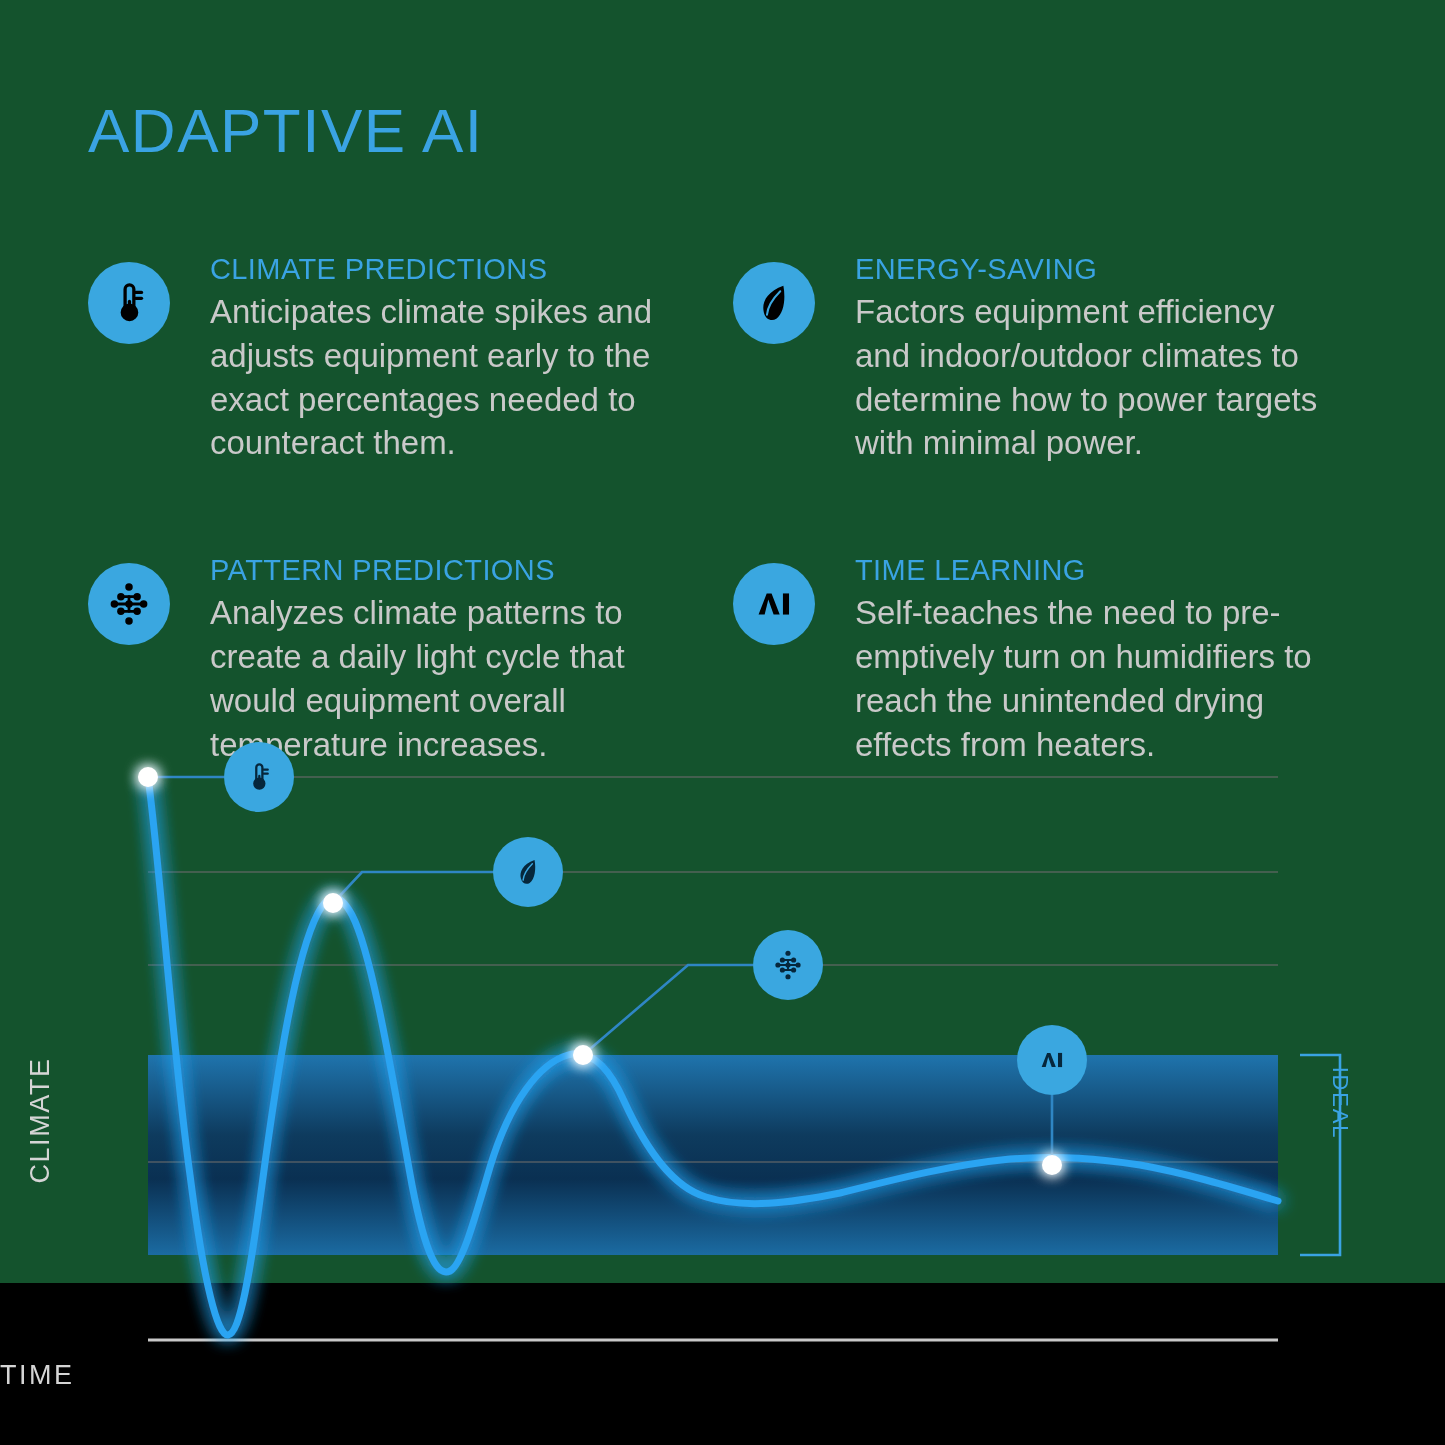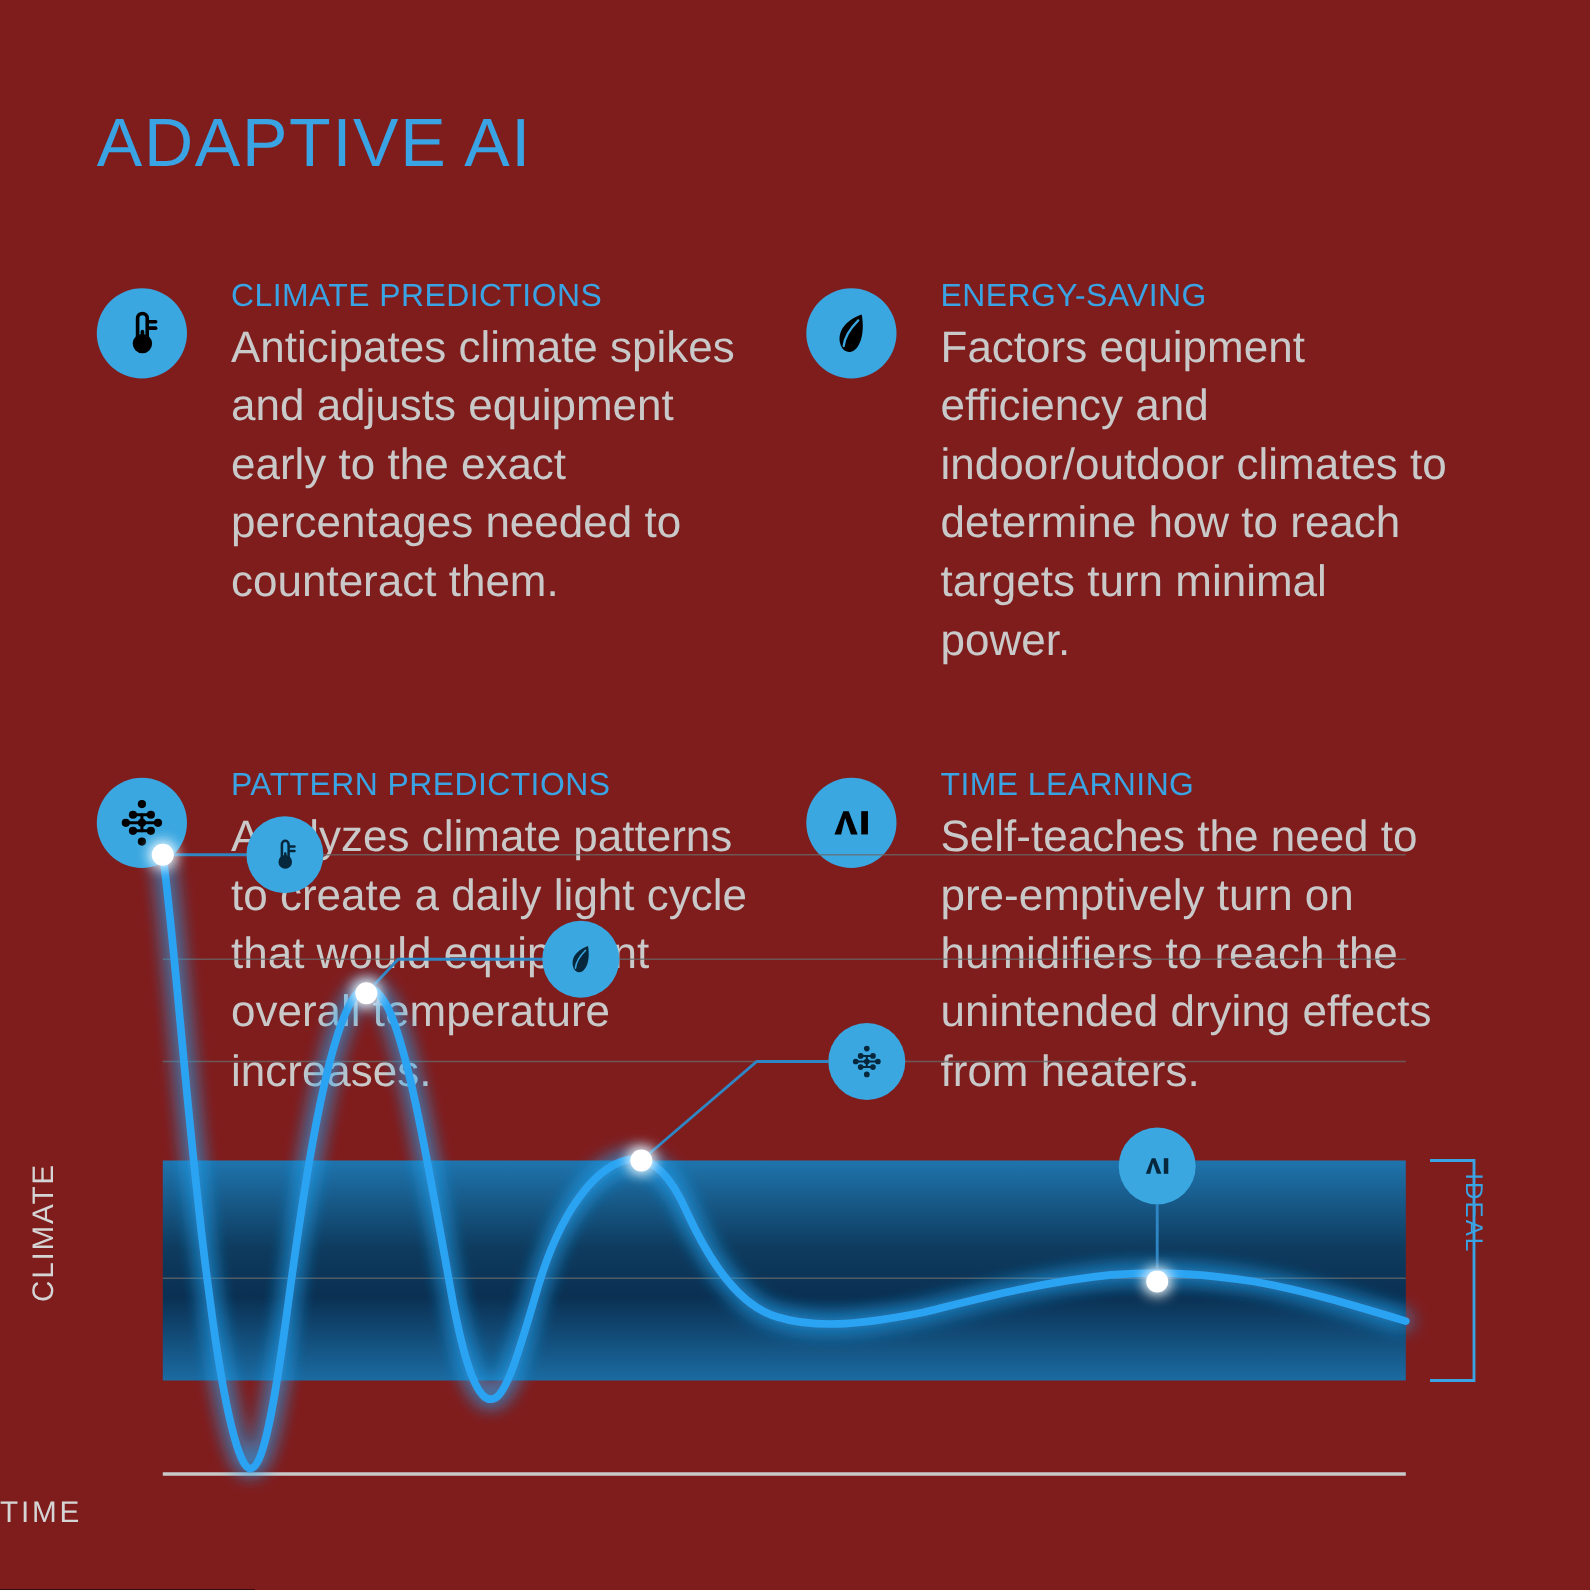--- a/index.html
+++ b/index.html
@@ -10,22 +10,22 @@
   body {
     width: 1445px;
     height: 1445px;
     overflow: hidden;
     font-family: "Liberation Sans", sans-serif;
     -webkit-font-smoothing: antialiased;
   }
   .page {
     position: relative;
     width: 1445px;
-    height: 1445px;
-    background: #7f1d1d;
+    height: 1283px;
+    background: #14532d;
   }
 
   
   .title {
     position: absolute;
     left: 88px;
     top: 100px;
     font-size: 62px;
     letter-spacing: 1.5px;
     color: #3aa3e3;
@@ -69,21 +69,21 @@
     color: #3aa3e3;
     font-size: 29px;
     letter-spacing: 0.4px;
     line-height: 1.34;
     margin: 0 0 1px 0;
     font-weight: 400;
     white-space: nowrap;
   }
   .feature-desc {
     color: #c9c9c9;
-    font-size: 40px;
+    font-size: 33px;
     line-height: 1.33;
     font-weight: 300;
     margin: 0;
     max-width: 500px;
   }
   .feature.wide .feature-desc { max-width: 470px; }
 
   
   .chart {
     position: absolute;
@@ -155,21 +155,21 @@
 
     <div class="feature wide">
       <div class="feature-icon">
         <svg width="50" height="50" viewBox="0 0 64 64" aria-hidden="true">
           <path d="M44 10 C22 18 16 32 19 44 C21 53 29 56 35 52 C45 45 47 26 44 10 Z" fill="#000"></path>
           <path d="M40 17 C30 27 24 36 23 47" stroke="#3aa7e0" stroke-width="2.6" fill="none" stroke-linecap="round"></path>
         </svg>
       </div>
       <div class="feature-body">
         <p class="feature-title">ENERGY-SAVING</p>
-        <p class="feature-desc">Factors equipment efficiency and indoor/outdoor climates to determine how to reach targets turn minimal power.</p>
+        <p class="feature-desc">Factors equipment efficiency and indoor/outdoor climates to determine how to power targets with minimal power.</p>
       </div>
     </div>
 
     <div class="feature">
       <div class="feature-icon">
         <svg width="52" height="52" viewBox="0 0 64 64" aria-hidden="true">
           <g fill="#000" stroke="#000" stroke-width="3.4" stroke-linecap="round">
             <line x1="22" y1="23" x2="42" y2="23"></line>
             <line x1="22" y1="41" x2="42" y2="41"></line>
             <line x1="32" y1="23" x2="32" y2="41"></line>

